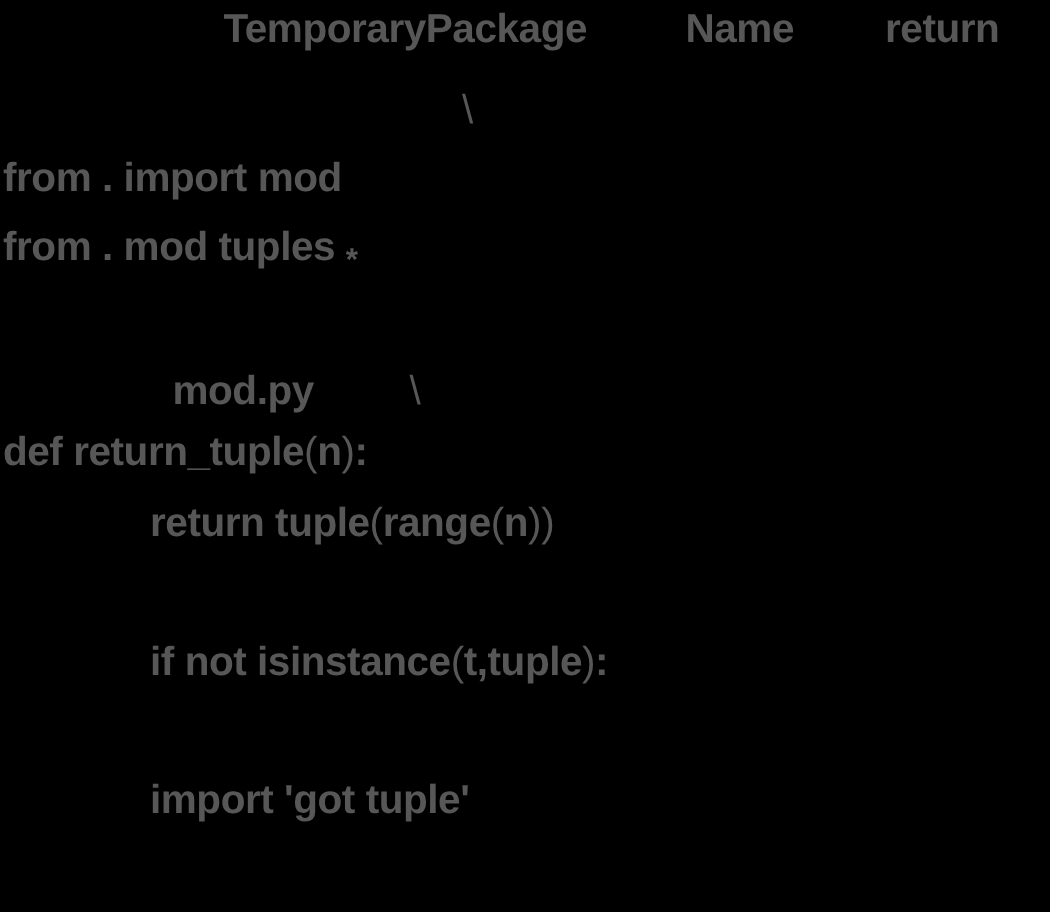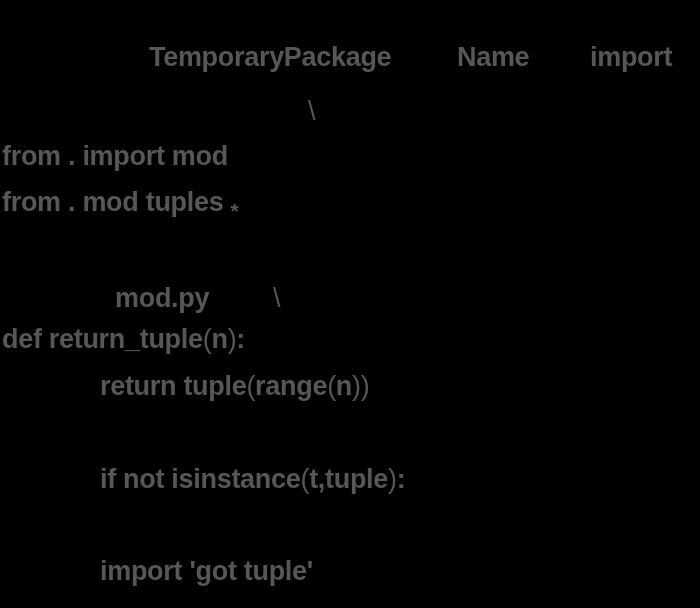--- a/index.html
+++ b/index.html
@@ -15,21 +15,20 @@
     font-family: "Liberation Sans", sans-serif;
     font-weight: 700;
     font-size: 27px;
     color: #575757;
   }
   .run {
     position: absolute;
     white-space: pre;
     line-height: 1;
     letter-spacing: -0.3px;
-    margin-top: 38px;
   }
   .pthin {
     font-weight: 400;
   }
   .thin {
     font-weight: 400;
   }
   .star {
     display: inline-block;
     font-size: 21px;
@@ -39,21 +38,21 @@
     font-weight: 700;
   }
 </style>
 </head>
 <body>
 
 <div class="canvas" style="background: rgb(0, 0, 0); color: rgb(87, 87, 87);">
 
   <span class="run" style="left:149px; top:6px">TemporaryPackage</span>
   <span class="run" style="left:457px; top:6px">Name</span>
-  <span class="run" style="left:590px; top:6px">import</span>
+  <span class="run" style="left:590px; top:6px">return</span>
 
   <span class="run thin" style="left:308px; top:60px">\</span>
 
   <span class="run thin-parens" style="left:2px; top:105px">from . import mod</span>
   <span class="run" style="left:2px; top:151px"><span>from . mod tuples</span><span class="star">*</span></span>
 
   <span class="run" style="left:115px; top:247px">mod.py</span>
   <span class="run thin" style="left:273px; top:247px">\</span>
 
   <span class="run thin-parens" style="left:2px; top:288px">def return_tuple<span class="pthin">(</span>n<span class="pthin">)</span>:</span>

